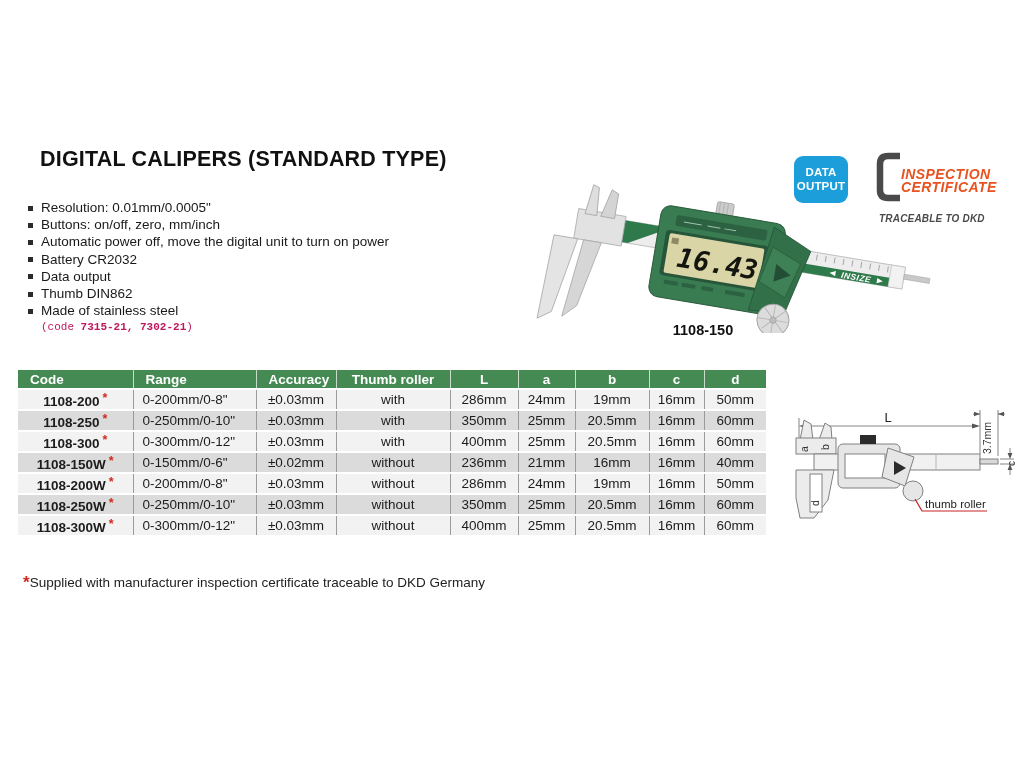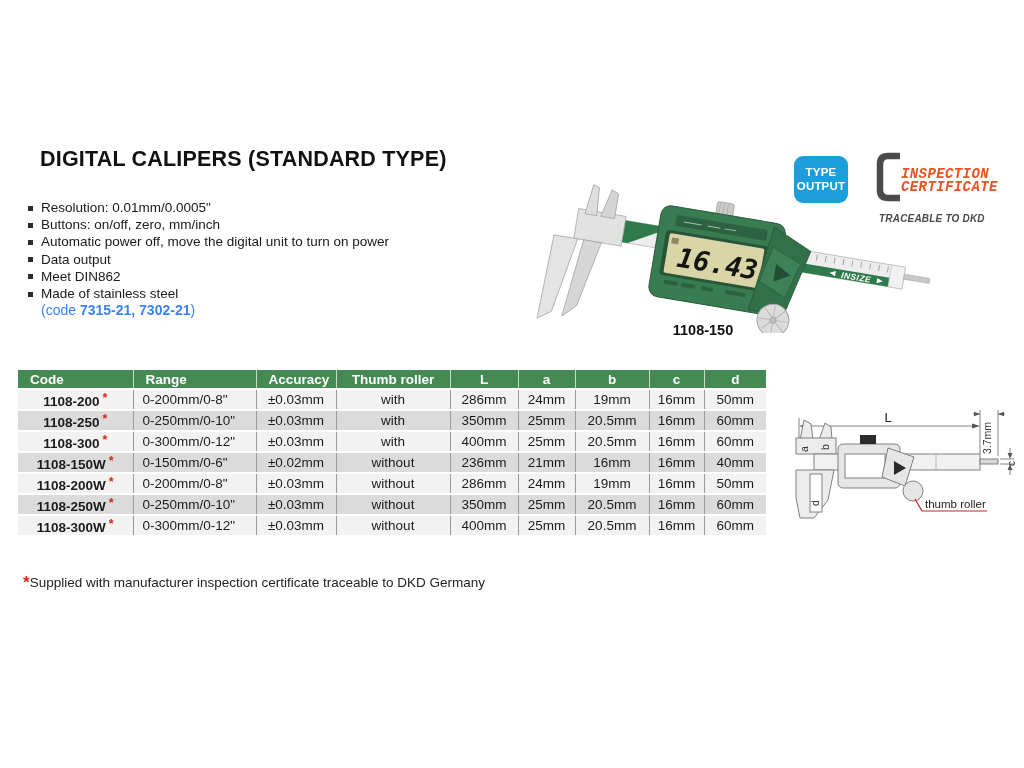--- a/index.html
+++ b/index.html
@@ -9,28 +9,28 @@
   }
   *{margin:0;padding:0;box-sizing:border-box;}
   html,body{background:#fff;}
   .canvas{position:relative;width:1024px;height:768px;background:#fff;overflow:hidden;
           font-family:"Liberation Sans",sans-serif;color:#1c1c1c;}
   .page-title{position:absolute;left:40px;top:147px;font-size:21.5px;font-weight:bold;color:#111;letter-spacing:.2px;}
   .features-block{position:absolute;left:27px;top:199px;width:500px;}
   .features-block ul{list-style:none;}
   .features-block li{position:relative;padding-left:14px;font-size:13.5px;line-height:17.2px;color:#191919;}
   .features-block li::before{content:"";position:absolute;left:1px;top:6.5px;width:5px;height:5px;background:#2b2b2b;}
-  .accessory-note{margin-left:14px;font-size:14px;line-height:17.2px;color:#3b82f6;}
+  .accessory-note{margin-left:14px;font-size:11px;line-height:17.2px;color:#be185d;font-family:Liberation Mono, monospace;}
   .accessory-note .codes{font-weight:bold;}
 
   .badge{position:absolute;left:794px;top:156px;width:54px;height:47px;border-radius:9px;
          background:var(--badge-blue);color:#fff;font-weight:bold;font-size:11.5px;line-height:13.5px;
          display:flex;flex-direction:column;align-items:center;justify-content:center;letter-spacing:.2px;}
   .cert{position:absolute;left:874px;top:151px;width:146px;}
-  .cert-row{display:flex;align-items:flex-start;font-family:Liberation Mono, monospace;}
+  .cert-row{display:flex;align-items:flex-start;}
   .cert-bracket{flex:0 0 auto;}
   .cert-lines{margin-left:-7px;padding-top:17px;font-style:italic;font-weight:bold;
               color:var(--logo-orange);font-size:14px;line-height:13px;letter-spacing:.4px;white-space:nowrap;}
   .cert-sub{margin-top:10px;margin-left:5px;font-style:italic;font-weight:bold;font-size:10px;
             color:var(--logo-gray);letter-spacing:.2px;white-space:nowrap;}
 
   .caliper-photo{position:absolute;left:520px;top:175px;}
   .photo-caption{position:absolute;left:638px;top:322px;width:130px;text-align:center;
                  font-weight:bold;font-size:14.5px;color:#111;}
 
@@ -60,29 +60,30 @@
 
 <div class="canvas">
 
   <h1 class="page-title">DIGITAL CALIPERS (STANDARD TYPE)</h1>
 
   <div class="features-block">
     <ul>
         <li>Resolution: 0.01mm/0.0005"</li>
         <li>Buttons: on/off, zero, mm/inch</li>
         <li>Automatic power off, move the digital unit to turn on power</li>
+        <li>Battery CR2032</li>
         <li>Data output</li>
-        <li>Meet DIN862</li>
+        <li>Thumb DIN862</li>
         <li>Made of stainless steel</li>
       </ul>
     <div class="accessory-note"><span>(code </span><span class="codes">7315-21, 7302-21</span><span>)</span></div>
   </div>
 
   <div class="badge">
-    <span>TYPE</span>
+    <span>DATA</span>
     <span>OUTPUT</span>
   </div>
 
   <div class="cert">
     <div class="cert-row">
       <svg class="cert-bracket" width="34" height="52" viewBox="0 0 34 52">
         <path d="M26 5 H14 Q6 5 6 13 V39 Q6 47 14 47 H26" fill="none" stroke="var(--logo-gray)" stroke-width="6.5"></path>
       </svg>
       <div class="cert-lines">
         <div>INSPECTION</div>

